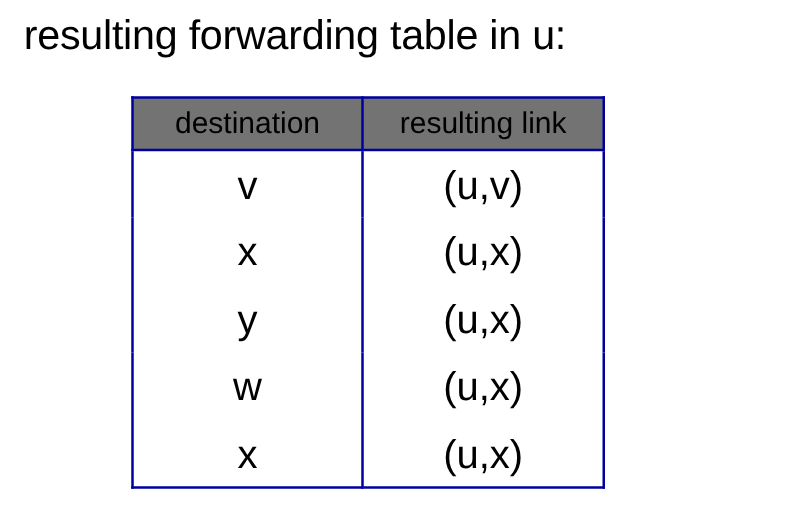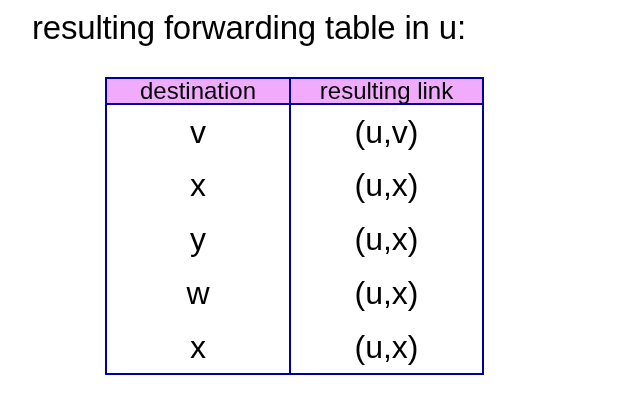--- a/index.html
+++ b/index.html
@@ -19,21 +19,21 @@
 
   .slide {
     position: absolute;
     inset: 0;
     background: #ffffff;
   }
 
   
   .slide-title {
     position: absolute;
-    left: 32px;
+    left: 19px;
     top: 6px;
     font-size: 33px;
     line-height: 44px;
     letter-spacing: -0.2px;
     white-space: nowrap;
     color: #000000;
     font-weight: 400;
   }
 
   
@@ -42,23 +42,23 @@
     left: 105px;
     top: 77px;
     width: 377px;
     border-collapse: collapse;
     table-layout: fixed;
   }
   .fwd-table col.col-dest  { width: 184px; }
   .fwd-table col.col-link  { width: 193px; }
 
   .fwd-table thead th {
-    background: #f0abfc;
+    background: #737373;
     border: 2px solid #0000a0;
-    height: 26px;
+    height: 42px;
     padding: 0 4px;
     font-size: 24px;
     font-weight: 400;
     line-height: 1;
     text-align: center;
     vertical-align: middle;
     color: #000000;
     box-sizing: border-box;
   }
 

